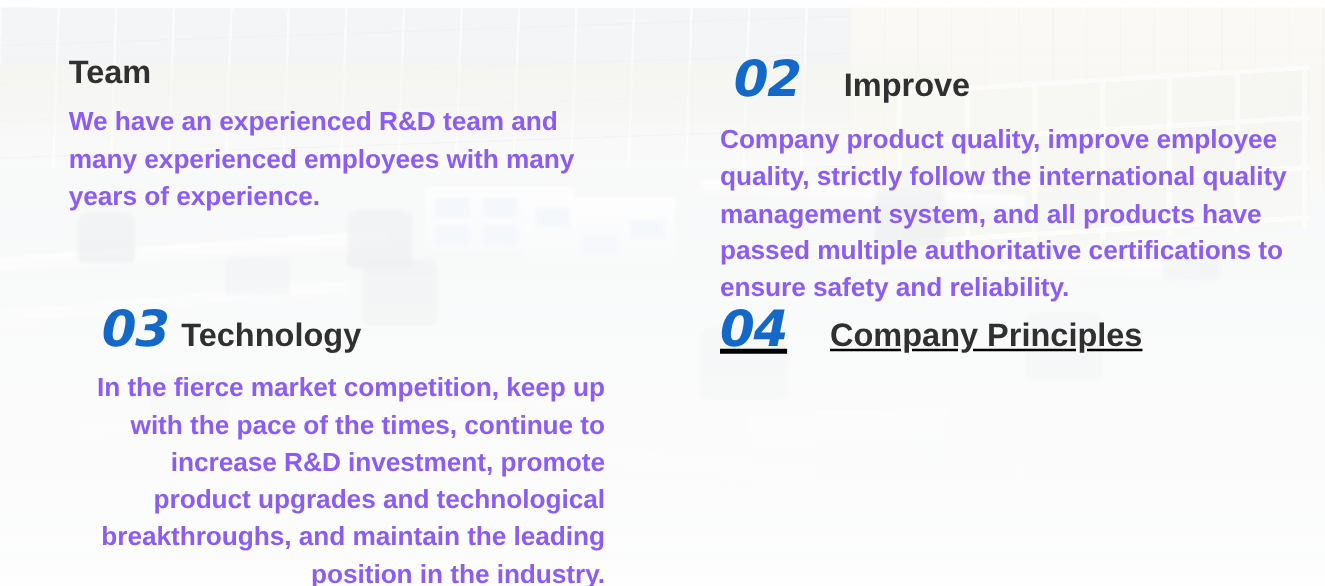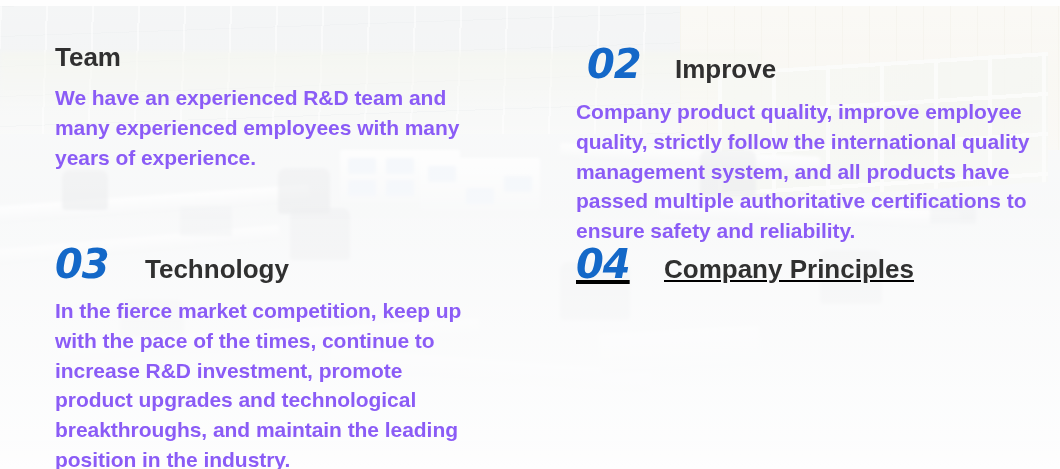--- a/index.html
+++ b/index.html
@@ -96,21 +96,21 @@
   .grid {
     position:absolute; inset:0;
     display:grid;
     grid-template-columns:530px 530px;
     grid-template-rows:232px 237px;
   }
   .cell { position:relative; }
 
   .c1 { padding:44px 46px 0 55px; }
   .c2 { padding:44px 30px 0 46px; }
-  .c3 { padding:12px 46px 0 55px; }
+  .c3 { padding:12px 46px 0 55px;text-align:right; }
   .c4 { padding:12px 20px 0 46px;text-decoration:underline; }
 
   .head {
     display:flex;
     align-items:baseline;
     gap:10px;
     margin-bottom:13px;
   }
   .num {
     font-family:"DejaVu Sans", sans-serif;

